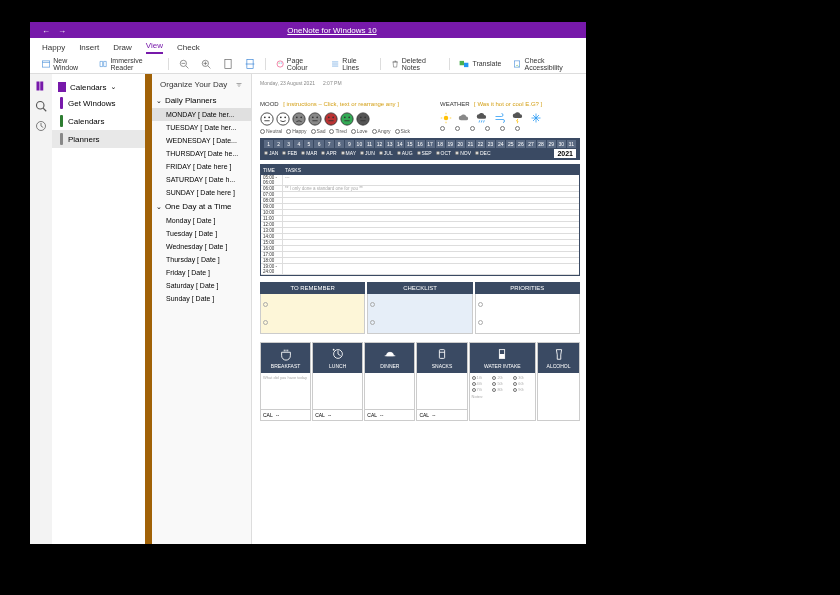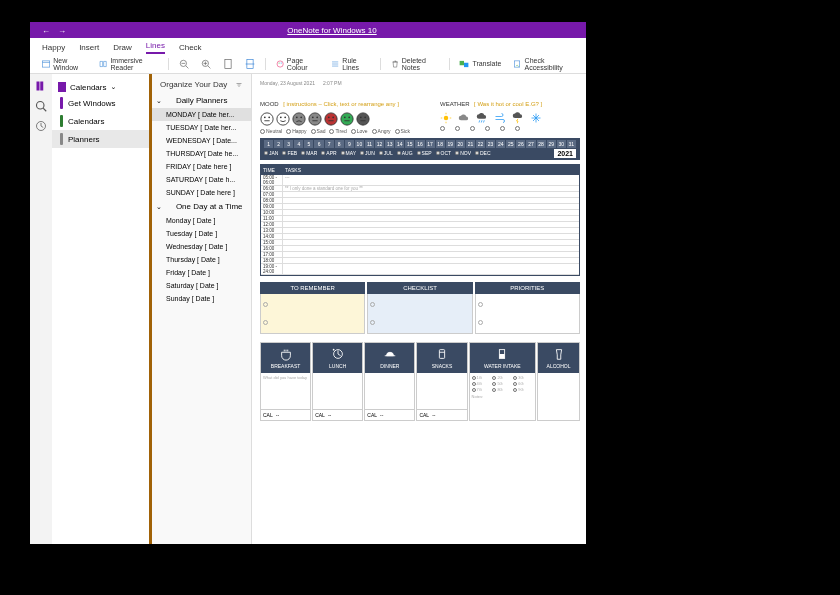--- a/index.html
+++ b/index.html
@@ -12,32 +12,32 @@
 .menu-bar { height:16px; background:#fff; display:flex; align-items:flex-end; gap:14px; padding:0 12px; font-size:8px; color:#333; }
 .menu-bar .tab { padding-bottom:2px; cursor:pointer; }
 .menu-bar .tab.active { color:#7719AA; border-bottom:2px solid #7719AA; }
 .ribbon { height:20px; background:#fff; border-bottom:1px solid #ddd; display:flex; align-items:center; gap:4px; padding:0 8px; font-size:7px; color:#333; }
 .ribbon .rbtn { display:flex; align-items:center; gap:3px; padding:2px 4px; cursor:pointer; }
 .ribbon .sep { width:1px; height:12px; background:#ddd; margin:0 2px; }
 .ico { width:10px; height:10px; display:inline-block; }
 .body { flex:1; display:flex; overflow:hidden; background:#f5f5f5; }
 .rail { width:22px; background:#f3f3f3; display:flex; flex-direction:column; align-items:center; gap:8px; padding-top:6px; }
 .rail .rico { width:12px; height:12px; cursor:pointer; }
-.notebooks { width:100px; background:#fff; border-right:3px solid #a16207; padding-top:6px; }
+.notebooks { width:100px; background:#fff; border-right:7px solid #a16207; padding-top:6px; }
 .nb-header { display:flex; align-items:center; gap:4px; padding:2px 6px; font-size:8px; cursor:pointer; }
 .nb-header .book { width:8px; height:10px; background:#7719AA; }
 .nb-header .chev { font-size:7px; }
 .nb-item { display:flex; align-items:center; gap:5px; padding:3px 8px; font-size:8px; cursor:pointer; }
 .nb-item.selected { background:#e8e8e8; }
 .nb-item .bar { width:3px; height:12px; border-radius:1px; }
 .c-purple{background:#7719AA;} .c-green{background:#2e7d32;} .c-gray{background:#888;}
 .sections { width:100px; background:#f9f9f9; border-right:1px solid #ddd; }
 .sec-title { font-size:8px; padding:6px 8px 4px; color:#333; display:flex; justify-content:space-between; align-items:center; }
 .sort-ico { width:8px; height:8px; }
-.sec-group { font-size:8px; padding:3px 4px; display:flex; align-items:center; gap:14px; cursor:pointer; }
+.sec-group { font-size:8px; padding:3px 4px; display:flex; align-items:center; gap:3px; cursor:pointer; }
 .sec-group .chev { font-size:7px; }
 .sec-page { font-size:7px; padding:3px 4px 3px 14px; cursor:pointer; white-space:nowrap; overflow:hidden; text-overflow:ellipsis; }
 .sec-page.selected { background:#e0e0e0; }
 .content { flex:1; background:#fff; overflow:auto; padding:6px 6px 6px 8px; }
 .page-title { font-size:11px; color:#888; margin-bottom:1px; }
 .page-sub { font-size:5px; color:#888; margin-bottom:6px; display:flex; gap:8px; }
 .mw-row { display:flex; gap:30px; margin-bottom:4px; }
 .mw-col { flex:1; }
 .mw-label { font-size:6px; color:#333; }
 .mw-hint { font-size:6px; color:#d4a017; }
@@ -98,21 +98,21 @@
       <span>←</span>
       <span>→</span>
     </div>
     <div class="app-title">OneNote for Windows 10</div>
   </div>
 
   <div class="menu-bar" id="menu-bar">
       <span class="tab">Happy</span>
       <span class="tab">Insert</span>
       <span class="tab">Draw</span>
-      <span class="tab active">Lines</span>
+      <span class="tab active">View</span>
       <span class="tab">Check</span>
     </div>
 
   <div class="ribbon">
     <div class="rbtn">
       <svg class="ico" viewBox="0 0 16 16">
           <rect x="1" y="2" width="14" height="12" fill="none" stroke="#2b7cd3"></rect>
           <line x1="1" y1="5" x2="15" y2="5" stroke="#2b7cd3"></line>
         </svg>
       <span>New Window</span>

